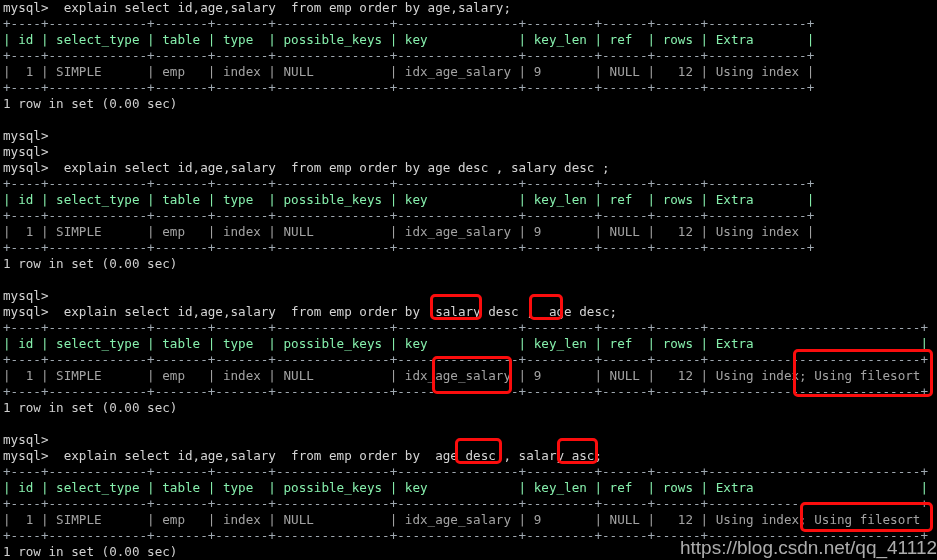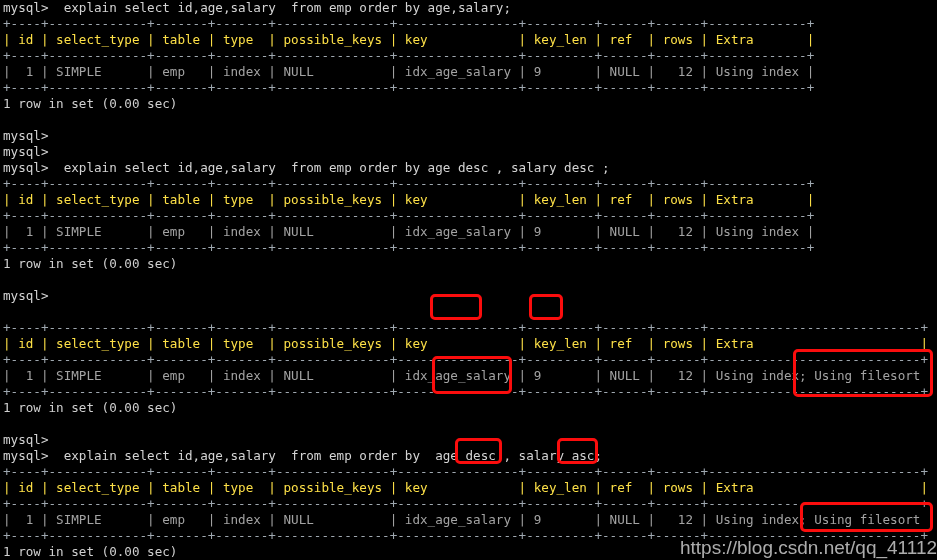--- a/index.html
+++ b/index.html
@@ -19,21 +19,21 @@
     height:16px;
     line-height:16px;
     font-size:12.6px;
     letter-spacing:0px;
     white-space:pre;
     color:#c8c8c8;
     font-family:"DejaVu Sans Mono","Liberation Mono",monospace;
   }
   .line.cmd{color:#d4d4d4;}
   .line.rule{color:#9fa8b0;}
-  .line.hdr{color:#fde047;}
+  .line.hdr{color:#86efac;}
   .line.row{color:#a3a3a3;}
   .line.status{color:#d0d0d0;}
 
   .hl{
     position:absolute;
     border:3px solid #fb0d0d;
     border-radius:5px;
     box-sizing:border-box;
     pointer-events:none;
   }
@@ -63,20 +63,21 @@
     <div class="line cmd" style="top: 144px;">mysql&gt;</div>
     <div class="line cmd" style="top: 160px;">mysql&gt;  explain select id,age,salary  from emp order by age desc , salary desc ;</div>
     <div class="line rule" style="top: 176px;">+----+-------------+-------+-------+---------------+----------------+---------+------+------+-------------+</div>
     <div class="line hdr" style="top: 192px;">| id | select_type | table | type  | possible_keys | key            | key_len | ref  | rows | Extra       |</div>
     <div class="line rule" style="top: 208px;">+----+-------------+-------+-------+---------------+----------------+---------+------+------+-------------+</div>
     <div class="line row" style="top: 224px;">|  1 | SIMPLE      | emp   | index | NULL          | idx_age_salary | 9       | NULL |   12 | Using index |</div>
     <div class="line rule" style="top: 240px;">+----+-------------+-------+-------+---------------+----------------+---------+------+------+-------------+</div>
     <div class="line status" style="top: 256px;">1 row in set (0.00 sec)</div>
     <div class="line blank" style="top: 272px;"></div>
     <div class="line cmd" style="top: 288px;">mysql&gt;</div>
+    <div class="line cmd" style="top: 304px;">mysql&gt;  explain select id,age,salary  from emp order by  salary desc ,  age desc;</div>
     <div class="line rule" style="top: 320px;">+----+-------------+-------+-------+---------------+----------------+---------+------+------+----------------------------+</div>
     <div class="line hdr" style="top: 336px;">| id | select_type | table | type  | possible_keys | key            | key_len | ref  | rows | Extra                      |</div>
     <div class="line rule" style="top: 352px;">+----+-------------+-------+-------+---------------+----------------+---------+------+------+----------------------------+</div>
     <div class="line row" style="top: 368px;">|  1 | SIMPLE      | emp   | index | NULL          | idx_age_salary | 9       | NULL |   12 | Using index; Using filesort |</div>
     <div class="line rule" style="top: 384px;">+----+-------------+-------+-------+---------------+----------------+---------+------+------+----------------------------+</div>
     <div class="line status" style="top: 400px;">1 row in set (0.00 sec)</div>
     <div class="line blank" style="top: 416px;"></div>
     <div class="line cmd" style="top: 432px;">mysql&gt;</div>
     <div class="line cmd" style="top: 448px;">mysql&gt;  explain select id,age,salary  from emp order by  age desc , salary asc;</div>
     <div class="line rule" style="top: 464px;">+----+-------------+-------+-------+---------------+----------------+---------+------+------+----------------------------+</div>

